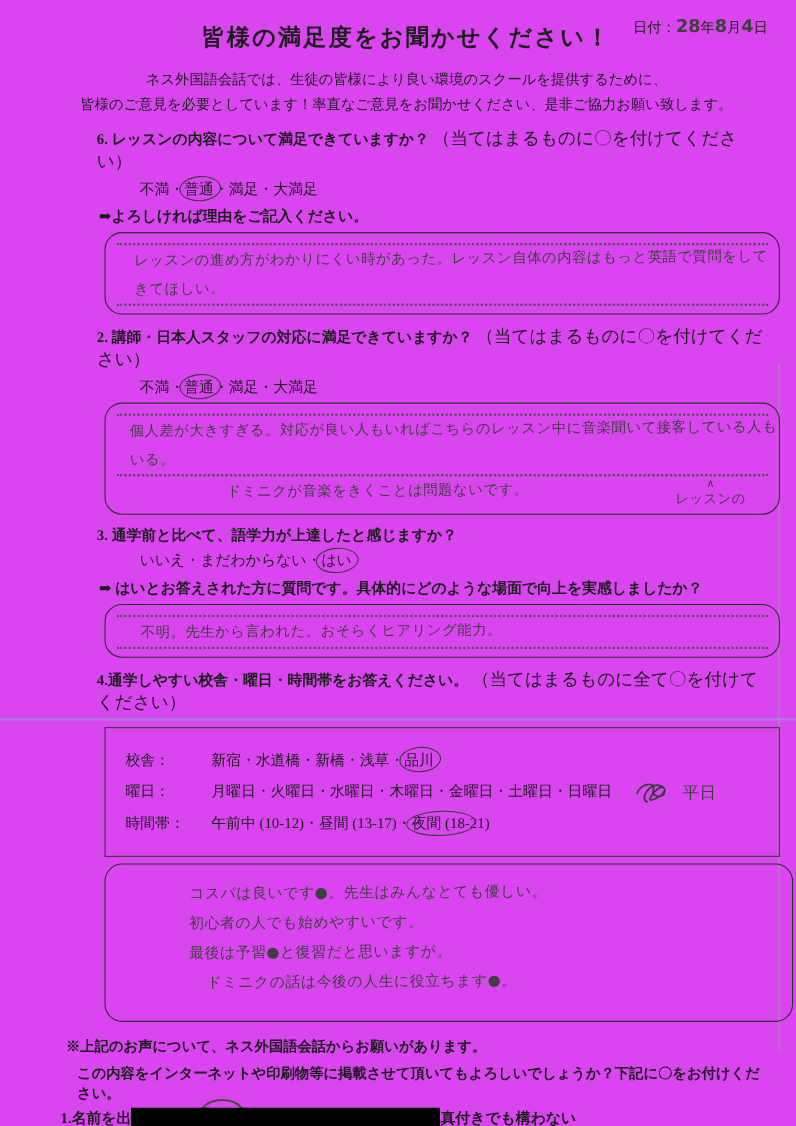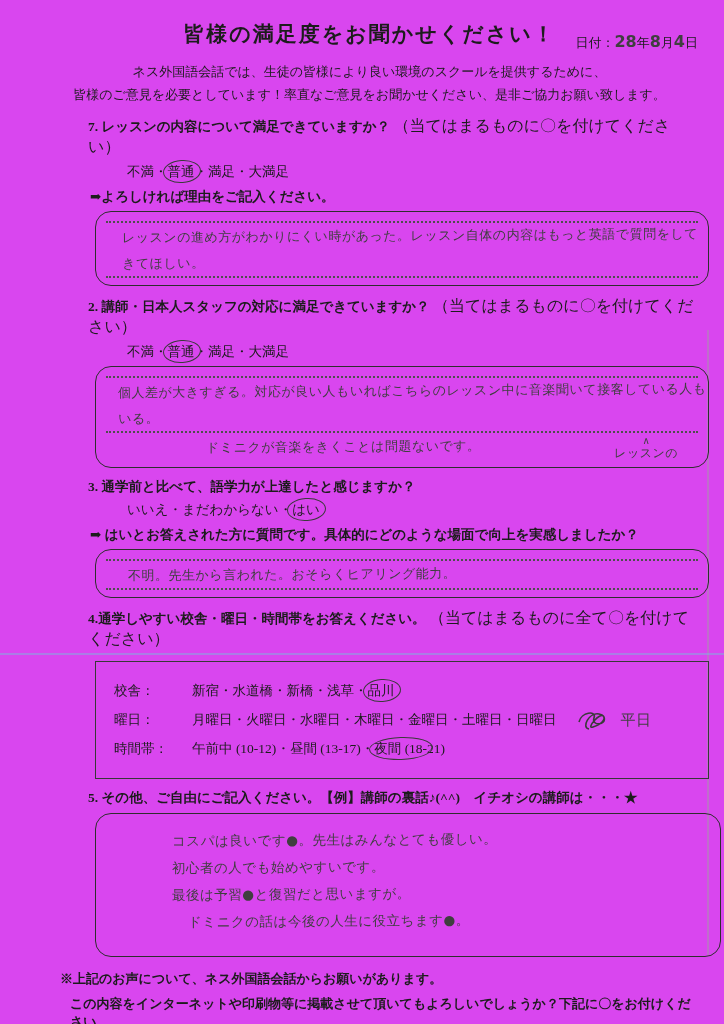--- a/index.html
+++ b/index.html
@@ -2,21 +2,21 @@
 <html><head>
 <meta charset="utf-8">
 <style>
   html,body{margin:0;padding:0;background:#e9e9e9;}
   .page{position:relative;width:724px;height:1024px;margin:0 auto;background:#d946ef;overflow:hidden;
         font-family:"Liberation Serif","DejaVu Serif",serif;color:#1c1c1c;}
   .content{padding:14px 30px 0 45px;position:relative;}
 
   
   .form-title{font-size:21px;font-weight:bold;text-align:center;letter-spacing:2px;margin-top:6px;}
-  .date-field{position:absolute;top:32px;right:26px;font-size:13px;white-space:nowrap;}
+  .date-field{position:absolute;top:14px;right:26px;font-size:13px;white-space:nowrap;}
   .intro{text-align:center;font-size:13px;line-height:23px;margin-top:12px;}
 
   
   .hw{font-family:"DejaVu Sans",sans-serif;color:#3f3f3f;letter-spacing:.5px;}
   .date-field .hw{font-size:16px;font-weight:bold;letter-spacing:0;}
 
   
   .q-title{font-weight:bold;font-size:13.5px;margin:10px 0 0 43px;}
   .hint{font-weight:normal;font-size:16px;}
   .opt-line{margin:5px 0 0 82px;font-size:13.5px;}
@@ -76,21 +76,21 @@
     <div class="form-title">皆様の満足度をお聞かせください！</div>
     <div class="date-field">
       <span>日付：</span><span class="hw">28</span><span>年</span><span class="hw">8</span><span>月</span><span class="hw">4</span><span>日</span>
     </div>
     <div class="intro">
       <div>ネス外国語会話では、生徒の皆様により良い環境のスクールを提供するために、</div>
       <div>皆様のご意見を必要としています！率直なご意見をお聞かせください、是非ご協力お願い致します。</div>
     </div>
 
     <div class="q-title">
-      <span>7. レッスンの内容について満足できていますか？</span>
+      <span>6. レッスンの内容について満足できていますか？</span>
       <span class="hint">（当てはまるものに〇を付けてください）</span>
     </div>
     <div class="opt-line"><span class="opt"><span class="opt-text">不満</span></span><span class="sep">・</span><span class="opt"><span class="opt-text circled">普通</span></span><span class="sep">・</span><span class="opt"><span class="opt-text">満足</span></span><span class="sep">・</span><span class="opt"><span class="opt-text">大満足</span></span></div>
     <div class="prompt">➡よろしければ理由をご記入ください。</div>
     <div class="ansbox ans1">
       <div class="dot"></div>
       <div class="hw-line hw">レッスンの進め方がわかりにくい時があった。レッスン自体の内容はもっと英語で質問をしてきてほしい。</div>
       <div class="dot"></div>
     </div>
 
@@ -140,21 +140,20 @@
           </svg>
           <span class="hw">平日</span>
         </span>
       </div>
       <div class="q4-row">
         <span class="q4-label">時間帯：</span>
         <span><span class="opt"><span class="opt-text">午前中</span><span class="opt-suffix"> (10-12)</span></span><span class="sep">・</span><span class="opt"><span class="opt-text">昼間</span><span class="opt-suffix"> (13-17)</span></span><span class="sep">・</span><span class="opt"><span class="opt-text circled wide">夜間</span><span class="opt-suffix"> (18-21)</span></span></span>
       </div>
     </div>
 
-    <div class="q-title">5. その他、ご自由にご記入ください。【例】講師の裏話♪(^^)　イチオシの講師は・・・★</div>
     <div class="q5-box">
         <div class="hw-line hw">コスパは良いです●。先生はみんなとても優しい。</div>
         <div class="hw-line hw">初心者の人でも始めやすいです。</div>
         <div class="hw-line hw">最後は予習●と復習だと思いますが。</div>
         <div class="hw-line hw">ドミニクの話は今後の人生に役立ちます●。</div>
       </div>
 
     <div class="footer-block">
       <div class="f-note1">※上記のお声について、ネス外国語会話からお願いがあります。</div>
       <div class="f-note2">この内容をインターネットや印刷物等に掲載させて頂いてもよろしいでしょうか？下記に〇をお付けください。</div>

